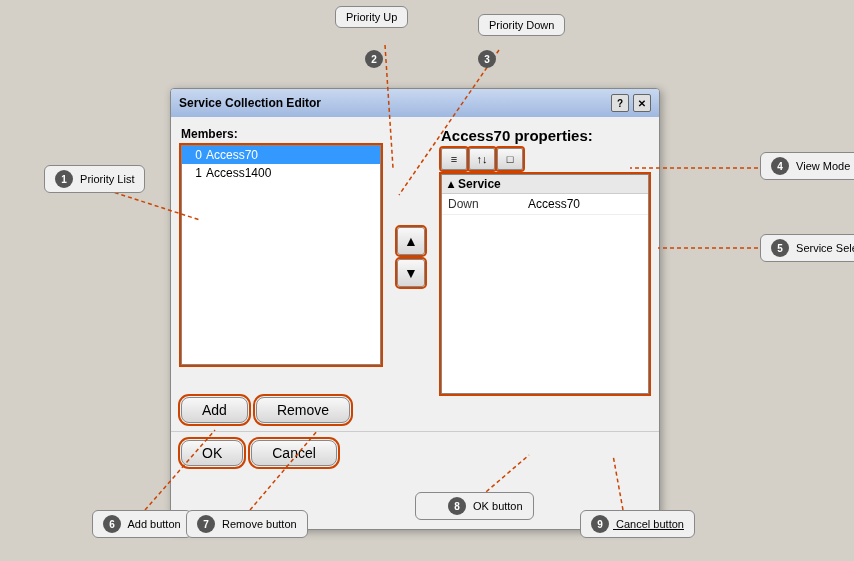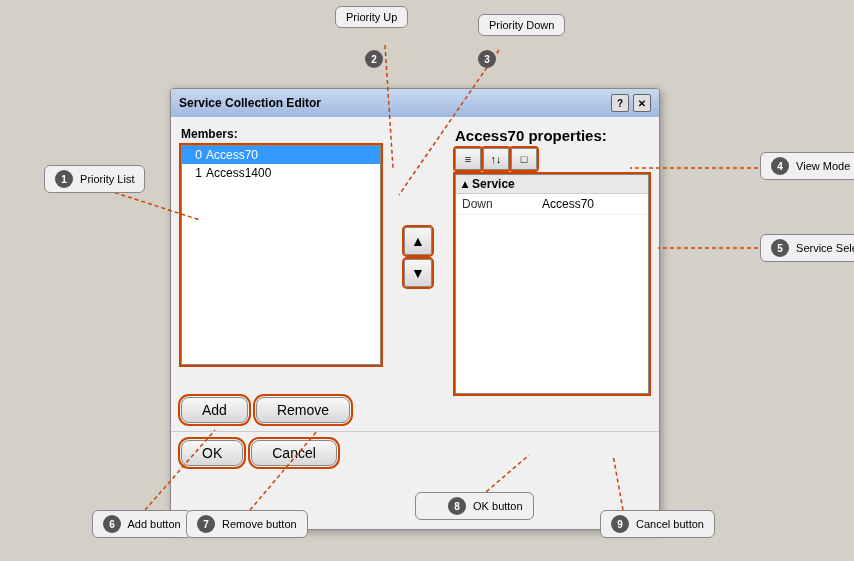--- a/index.html
+++ b/index.html
@@ -303,36 +303,36 @@
 <div class="annotation-bubble" style="left:186px; top:510px;">
   <span class="annotation-number">7</span>
   <span>Remove button</span>
 </div>
 
 <div class="annotation-bubble" style="left:415px; top:492px;padding-left:32px;">
   <span class="annotation-number">8</span>
   <span>OK button</span>
 </div>
 
-<div class="annotation-bubble" style="left:600px; top:510px;">
+<div class="annotation-bubble" style="left:580px; top:510px;text-decoration:underline;">
   <span class="annotation-number">9</span>
   <span>Cancel button</span>
 </div>
 
 <div class="dialog-window">
 
   <div class="dialog-titlebar">
     <span class="dialog-title">Service Collection Editor</span>
     <div class="titlebar-buttons">
       <div class="titlebar-btn">?</div>
       <div class="titlebar-btn">✕</div>
     </div>
   </div>
 
-  <div style="padding: 10px; display: flex; gap: 19px; height: 280px;">
+  <div style="padding: 10px; display: flex; gap: 12px; height: 280px;">
 
     <div class="left-panel">
       <div class="panel-label">Members:</div>
       <div class="members-list">
         <div class="member-item selected">
           <span class="member-index">0</span>
           <span class="member-name">Access70</span>
         </div>
         <div class="member-item">
           <span class="member-index">1</span>

